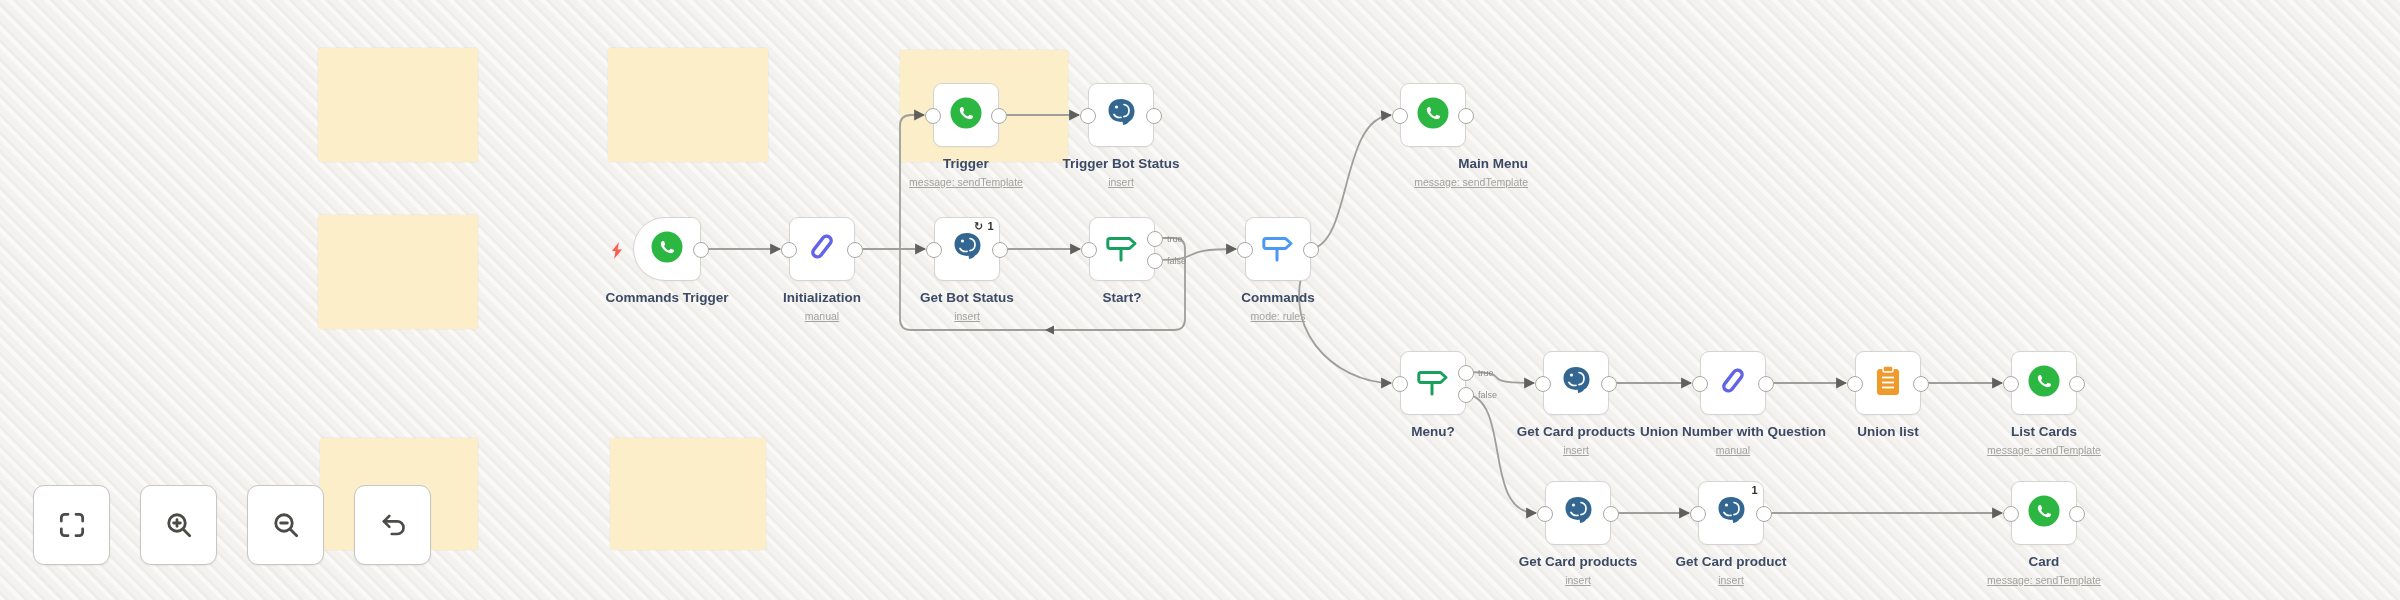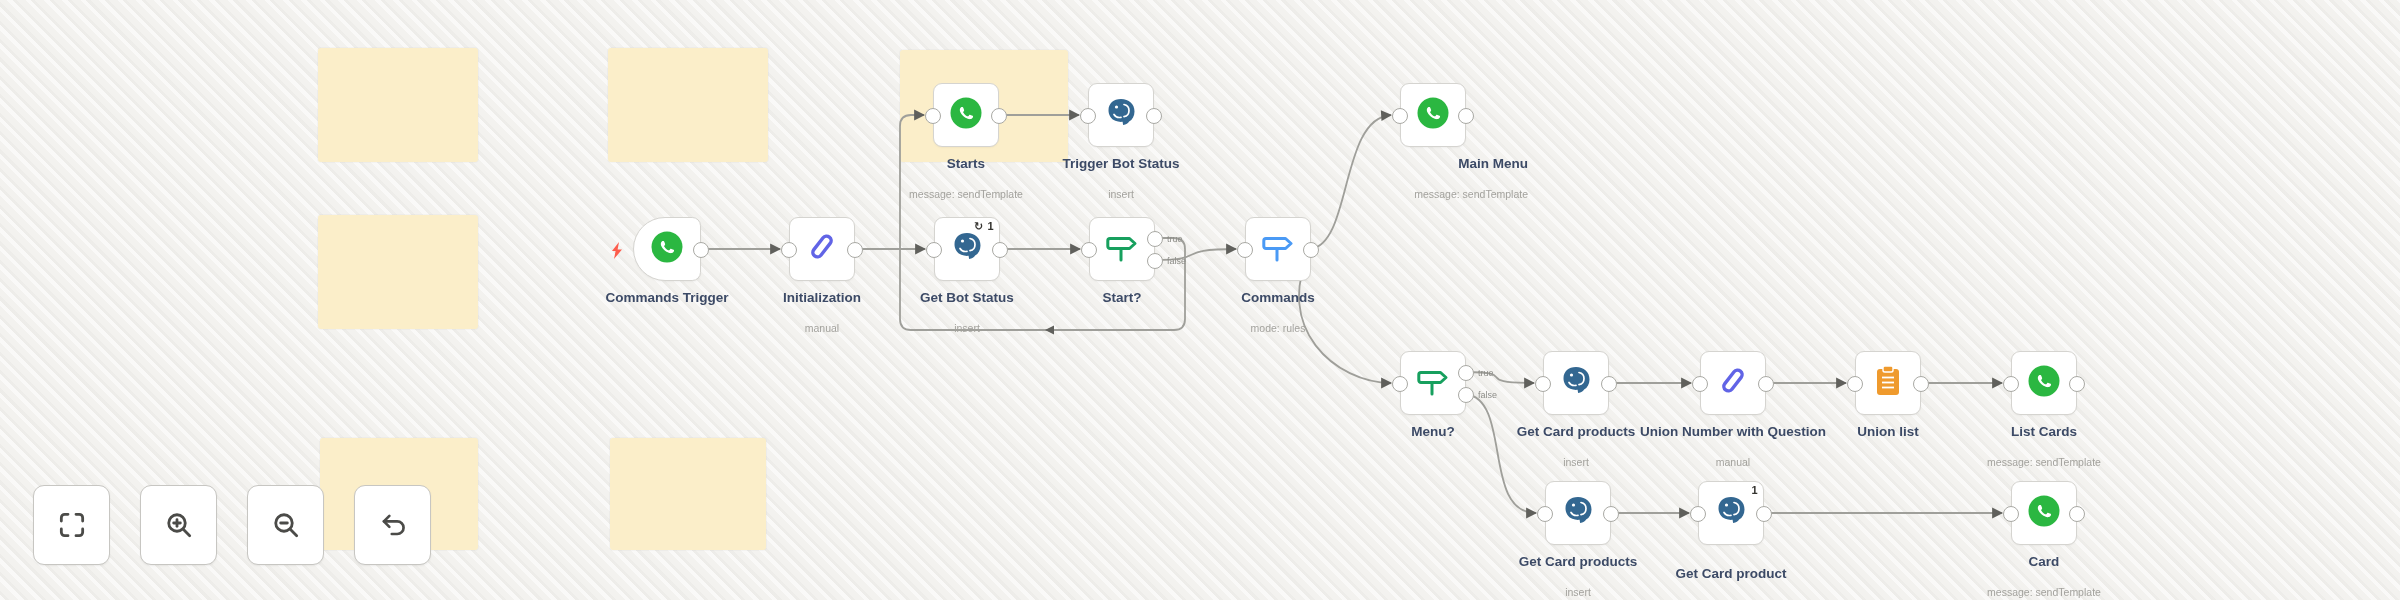--- a/index.html
+++ b/index.html
@@ -16,21 +16,21 @@
         border-radius:9px;box-sizing:border-box;z-index:3;display:flex;align-items:center;justify-content:center;
         box-shadow:0 1px 2px rgba(0,0,0,.04);}
   .node.trigger{width:68px;border-radius:33px 9px 9px 33px;}
   .port{position:absolute;width:16px;height:16px;background:#fff;border:1.6px solid #a9a9a4;
         border-radius:50%;box-sizing:border-box;z-index:4;}
   .port-label{position:absolute;font-size:9px;color:#8d8d88;white-space:nowrap;z-index:4;}
   .badge{position:absolute;top:2px;right:5px;font-size:11px;font-weight:700;color:#34332f;letter-spacing:.5px;z-index:5;}
   .bolt{position:absolute;left:-24px;top:24px;z-index:5;}
   .node-label{position:absolute;width:190px;text-align:center;z-index:3;}
   .node-label .name{font-size:13.5px;font-weight:700;color:#3c4a66;line-height:1.25;}
-  .node-label .sub{font-size:10.5px;color:#a3a29d;margin-top:15px;}
+  .node-label .sub{font-size:10.5px;color:#a3a29d;margin-top:3px;text-decoration:underline;}
   #controls{position:absolute;left:33px;top:485px;z-index:6;display:flex;gap:30px;}
   .ctl-btn{width:77px;height:80px;background:#fff;border:1.6px solid #c7c6c2;border-radius:11px;
            display:flex;align-items:center;justify-content:center;box-shadow:0 1px 2px rgba(0,0,0,.06);
            padding:0;cursor:pointer;}
   .ctl-btn svg{display:block;}
 </style>
 </head>
 <body>
 
 <div id="canvas">
@@ -94,21 +94,21 @@
       <div class="node" style="left: 933px; top: 83px;">
         <span><svg width="34" height="34" viewBox="0 0 34 34">
             <circle cx="17" cy="17" r="15.5" fill="#2bb741"></circle>
             <path d="M9.5 26.5l1.2-4.2 3.4 3z" fill="#2bb741"></path>
             <path fill="#fff" d="M23.3 19.9c-.3-.2-2-1-2.3-1.1-.3-.1-.5-.2-.7.2-.2.3-.8 1-1 1.2-.2.2-.4.2-.7.1-.3-.2-1.4-.5-2.6-1.6-1-.9-1.6-1.9-1.8-2.2-.2-.3 0-.5.1-.7l.5-.6c.2-.2.2-.4.3-.6.1-.2 0-.4 0-.6-.1-.2-.7-1.8-1-2.4-.3-.6-.5-.5-.7-.6h-.6c-.2 0-.6.1-.9.4-.3.3-1.1 1.1-1.1 2.7s1.2 3.1 1.3 3.3c.2.2 2.3 3.6 5.6 4.9.8.3 1.4.5 1.9.7.8.2 1.5.2 2 .1.6-.1 2-.8 2.2-1.6.3-.8.3-1.4.2-1.6-.1-.1-.3-.2-.7-.4z"></path>
           </svg></span>
         <span class="port" style="left: -9px; top: 24px;"></span>
         <span class="port" style="right: -9px; top: 24px;"></span>
       </div>
       <div class="node-label" style="left: 871px; top: 156px;">
-        <div class="name">Starts</div>
+        <div class="name">Trigger</div>
         <div class="sub">message: sendTemplate</div>
       </div>
       <div class="node" style="left: 1088px; top: 83px;">
         <span><svg width="34" height="34" viewBox="0 0 34 34">
             <path fill="#336791" d="M17 3C9.5 3 4.5 7.6 4.5 14.2c0 5 2.7 8.8 6.8 10.6 1.7.7 3.7 1.1 5.7 1.1.5 0 1.1 0 1.6-.1l.5 3.2c3-.4 5-1.6 6-3.4 3.3-2 5.4-5.6 5.4-10.2C30.5 8 24.9 3 17 3z"></path>
             <circle cx="12.5" cy="11" r="1.6" fill="#fff"></circle>
             <path d="M20 8.5c3 .6 5 2.8 5 6 0 3.4-2.2 5.7-5 6.2" stroke="#fff" stroke-width="1.7" fill="none" stroke-linecap="round"></path>
             <path d="M10 18.5c1.5 2.4 4.2 3.4 7 2.8" stroke="#fff" stroke-width="1.7" fill="none" stroke-linecap="round"></path>
           </svg></span>
         <span class="port" style="left: -9px; top: 24px;"></span>
@@ -256,21 +256,21 @@
         <span><svg width="34" height="34" viewBox="0 0 34 34">
             <path fill="#336791" d="M17 3C9.5 3 4.5 7.6 4.5 14.2c0 5 2.7 8.8 6.8 10.6 1.7.7 3.7 1.1 5.7 1.1.5 0 1.1 0 1.6-.1l.5 3.2c3-.4 5-1.6 6-3.4 3.3-2 5.4-5.6 5.4-10.2C30.5 8 24.9 3 17 3z"></path>
             <circle cx="12.5" cy="11" r="1.6" fill="#fff"></circle>
             <path d="M20 8.5c3 .6 5 2.8 5 6 0 3.4-2.2 5.7-5 6.2" stroke="#fff" stroke-width="1.7" fill="none" stroke-linecap="round"></path>
             <path d="M10 18.5c1.5 2.4 4.2 3.4 7 2.8" stroke="#fff" stroke-width="1.7" fill="none" stroke-linecap="round"></path>
           </svg></span>
         <span class="badge">1</span>
         <span class="port" style="left: -9px; top: 24px;"></span>
         <span class="port" style="right: -9px; top: 24px;"></span>
       </div>
-      <div class="node-label" style="left: 1636px; top: 566px;">
+      <div class="node-label" style="left: 1636px; top: 554px;">
         <div class="name">Get Card product</div>
         <div class="sub">insert</div>
       </div>
       <div class="node" style="left: 2011px; top: 481px;">
         <span><svg width="34" height="34" viewBox="0 0 34 34">
             <circle cx="17" cy="17" r="15.5" fill="#2bb741"></circle>
             <path d="M9.5 26.5l1.2-4.2 3.4 3z" fill="#2bb741"></path>
             <path fill="#fff" d="M23.3 19.9c-.3-.2-2-1-2.3-1.1-.3-.1-.5-.2-.7.2-.2.3-.8 1-1 1.2-.2.2-.4.2-.7.1-.3-.2-1.4-.5-2.6-1.6-1-.9-1.6-1.9-1.8-2.2-.2-.3 0-.5.1-.7l.5-.6c.2-.2.2-.4.3-.6.1-.2 0-.4 0-.6-.1-.2-.7-1.8-1-2.4-.3-.6-.5-.5-.7-.6h-.6c-.2 0-.6.1-.9.4-.3.3-1.1 1.1-1.1 2.7s1.2 3.1 1.3 3.3c.2.2 2.3 3.6 5.6 4.9.8.3 1.4.5 1.9.7.8.2 1.5.2 2 .1.6-.1 2-.8 2.2-1.6.3-.8.3-1.4.2-1.6-.1-.1-.3-.2-.7-.4z"></path>
           </svg></span>
         <span class="port" style="left: -9px; top: 24px;"></span>

